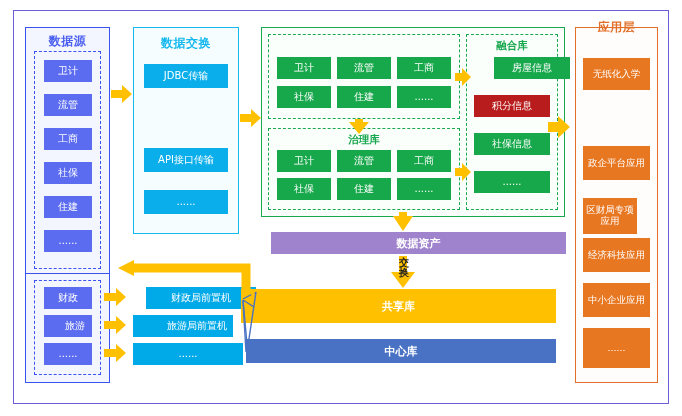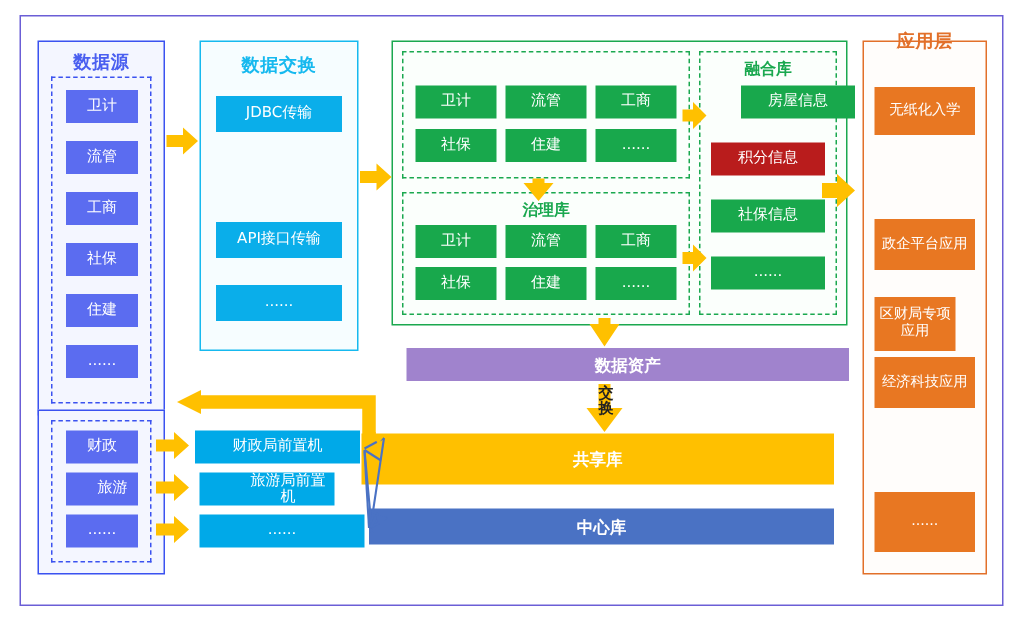--- a/index.html
+++ b/index.html
@@ -54,22 +54,22 @@
   <div class="chip" style="left:44px;top:315px;width:48px;height:22px;background:#5b6cf0;padding-left:16px;">旅游</div>
   <div class="chip" style="left:44px;top:343px;width:48px;height:22px;background:#5b6cf0;">......</div>
 
   <div class="panel" style="left:133px;top:27px;width:106px;height:207px;border-color:#16b9ef;background:#f6fdff;">
   </div>
   <div class="panel-title" style="left:133px;top:35px;width:106px;color:#16b9ef;">数据交换</div>
   <div class="chip" style="left:144px;top:64px;width:84px;height:24px;background:#0aaeea;">JDBC传输</div>
   <div class="chip" style="left:144px;top:148px;width:84px;height:24px;background:#0aaeea;">API接口传输</div>
   <div class="chip" style="left:144px;top:190px;width:84px;height:24px;background:#0aaeea;">......</div>
 
-  <div class="chip" style="left:130px;top:287px;width:110px;height:22px;background:#00a9e8;">财政局前置机</div>
-  <div class="chip" style="left:133px;top:315px;width:90px;height:22px;background:#00a9e8;padding-left:30px;">旅游局前置机</div>
+  <div class="chip" style="left:146px;top:287px;width:110px;height:22px;background:#00a9e8;">财政局前置机</div>
+  <div class="chip" style="left:133px;top:315px;width:100px;height:22px;background:#00a9e8;padding-left:30px;">旅游局前置机</div>
   <div class="chip" style="left:133px;top:343px;width:110px;height:22px;background:#00a9e8;">......</div>
 
   <div class="panel" style="left:261px;top:27px;width:304px;height:190px;border-color:#1aa84f;background:#fbfffc;">
   </div>
 
   <div class="dash-group" style="left:268px;top:34px;width:192px;height:85px;border-color:#1aa84f;"></div>
   <div class="chip" style="left:277px;top:57px;width:54px;height:22px;background:#18a84c;">卫计</div>
   <div class="chip" style="left:337px;top:57px;width:54px;height:22px;background:#18a84c;">流管</div>
   <div class="chip" style="left:397px;top:57px;width:54px;height:22px;background:#18a84c;">工商</div>
   <div class="chip" style="left:277px;top:86px;width:54px;height:22px;background:#18a84c;">社保</div>
@@ -92,20 +92,21 @@
   <div class="chip" style="left:474px;top:133px;width:76px;height:22px;background:#18a84c;">社保信息</div>
   <div class="chip" style="left:474px;top:171px;width:76px;height:22px;background:#18a84c;">......</div>
 
   <div class="panel" style="left:575px;top:27px;width:83px;height:356px;border-color:#e2702a;background:#fffdfb;">
   </div>
   <div class="panel-title" style="left:575px;top:19px;width:83px;color:#e2702a;">应用层</div>
   <div class="chip sm" style="left:583px;top:58px;width:67px;height:32px;background:#e87722;">无纸化入学</div>
   <div class="chip sm" style="left:583px;top:146px;width:67px;height:34px;background:#e87722;">政企平台应用</div>
   <div class="chip sm" style="left:583px;top:198px;width:54px;height:36px;background:#e87722;">区财局专项应用</div>
   <div class="chip sm" style="left:583px;top:238px;width:67px;height:34px;background:#e87722;">经济科技应用</div>
+  <div class="chip sm" style="left:583px;top:283px;width:67px;height:34px;background:#e87722;">中小企业应用</div>
   <div class="chip sm" style="left:583px;top:328px;width:67px;height:40px;background:#e87722;">......</div>
 
   <div class="bar" style="left:261px;top:232px;width:295px;height:22px;background:#a083cd;margin-left:10px;">数据资产</div>
   <div class="bar" style="left:241px;top:289px;width:315px;height:34px;background:#ffc000;">共享库</div>
   <div class="bar" style="left:246px;top:339px;width:310px;height:24px;background:#4a72c4;">中心库</div>
 
   <svg class="arrow" style="left:0;top:0;" width="682" height="416">
 
     <path d="M111,90 L122,90 L122,85 L132,94 L122,103 L122,98 L111,98 Z" fill="#ffc000"></path>
 

